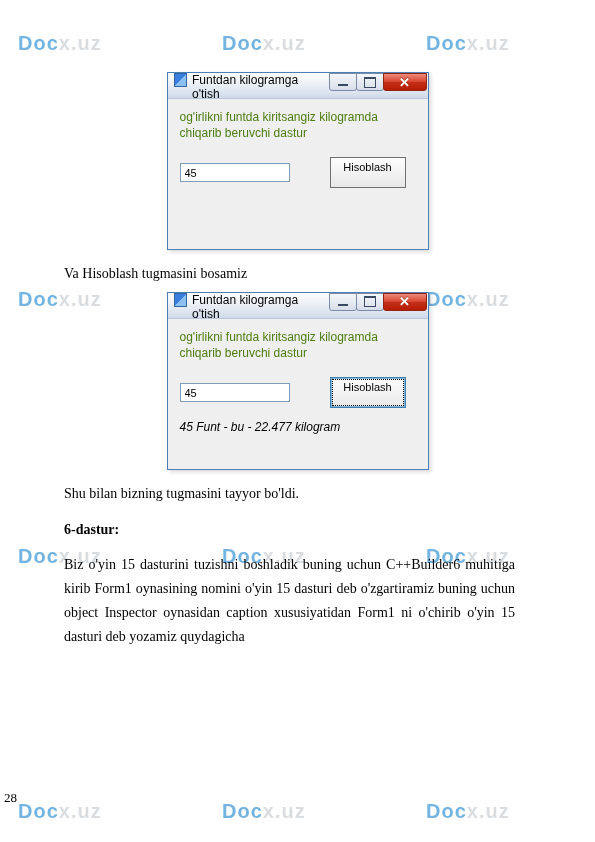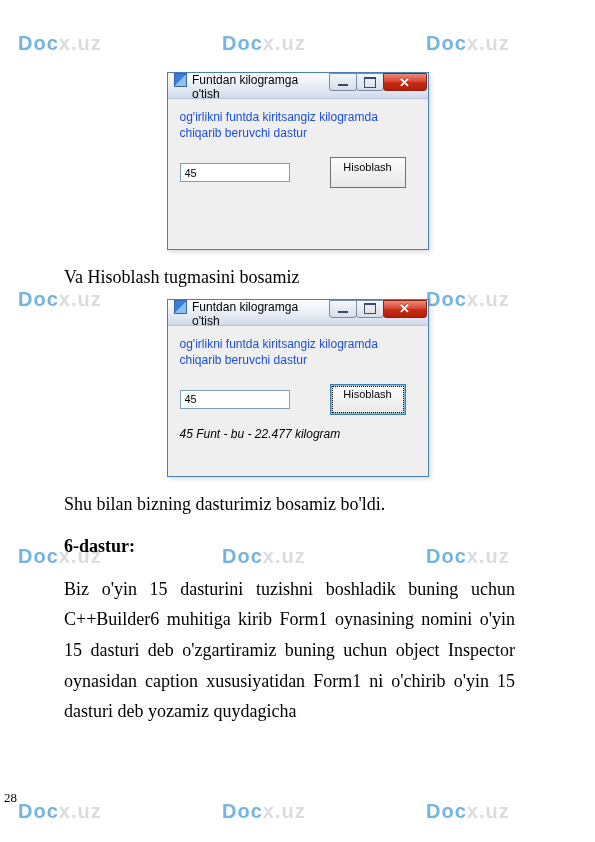--- a/index.html
+++ b/index.html
@@ -126,21 +126,21 @@
     .win-btn.close::after { content: "✕"; }
 
     .client {
       padding: 10px 12px 20px 12px;
       min-height: 150px;
       position: relative;
     }
     .label-text {
       font-size: 12px;
       line-height: 1.35;
-      color: #1d4ed8;
+      color: #4d7c0f;
       margin-bottom: 16px;
     }
     .row {
       display: flex;
       align-items: center;
       gap: 40px;
       margin-bottom: 12px;
     }
     .textinput {
       width: 110px;
@@ -168,21 +168,21 @@
       border: 1px solid #3c7fb1;
       box-shadow: 0 0 0 1px #88b6d6 inset;
     }
     .result-text {
       font-size: 12px;
       margin-top: 6px;
       font-style: italic;
     }
 
     .body-text {
-      font-size: 18px;
+      font-size: 14px;
       line-height: 1.7;
       margin: 12px 16px 6px 0;
     }
     .bold { font-weight: 700; }
 
     .page-num {
       position: absolute;
       bottom: 36px;
       left: 4px;
       width: 100%;
@@ -251,19 +251,19 @@
         <div class="label-text">og'irlikni funtda kiritsangiz kilogramda chiqarib beruvchi dastur</div>
         <div class="row">
           <input class="textinput" value="45" style="">
           <div class="btn focused">Hisoblash</div>
         </div>
         <div class="result-text">45 Funt - bu - 22.477 kilogram</div>
       </div>
     </div>
   </div>
 
-  <p class="body-text">Shu bilan bizning dasturimiz bosamiz bo'ldi.</p>
+  <p class="body-text">Shu bilan bizning tugmasini tayyor bo'ldi.</p>
   <p class="body-text bold">6-dastur:</p>
   <p class="body-text" style="text-align:justify;">Biz o'yin 15 dasturini tuzishni boshladik buning uchun C++Builder6 muhitiga kirib Form1 oynasining nomini o'yin 15 dasturi deb o'zgartiramiz buning uchun object Inspector oynasidan caption xususiyatidan Form1 ni o'chirib o'yin 15 dasturi deb yozamiz quydagicha</p>
 
 </div>
 
 <div class="page-num">28</div>
 
 </body></html>

